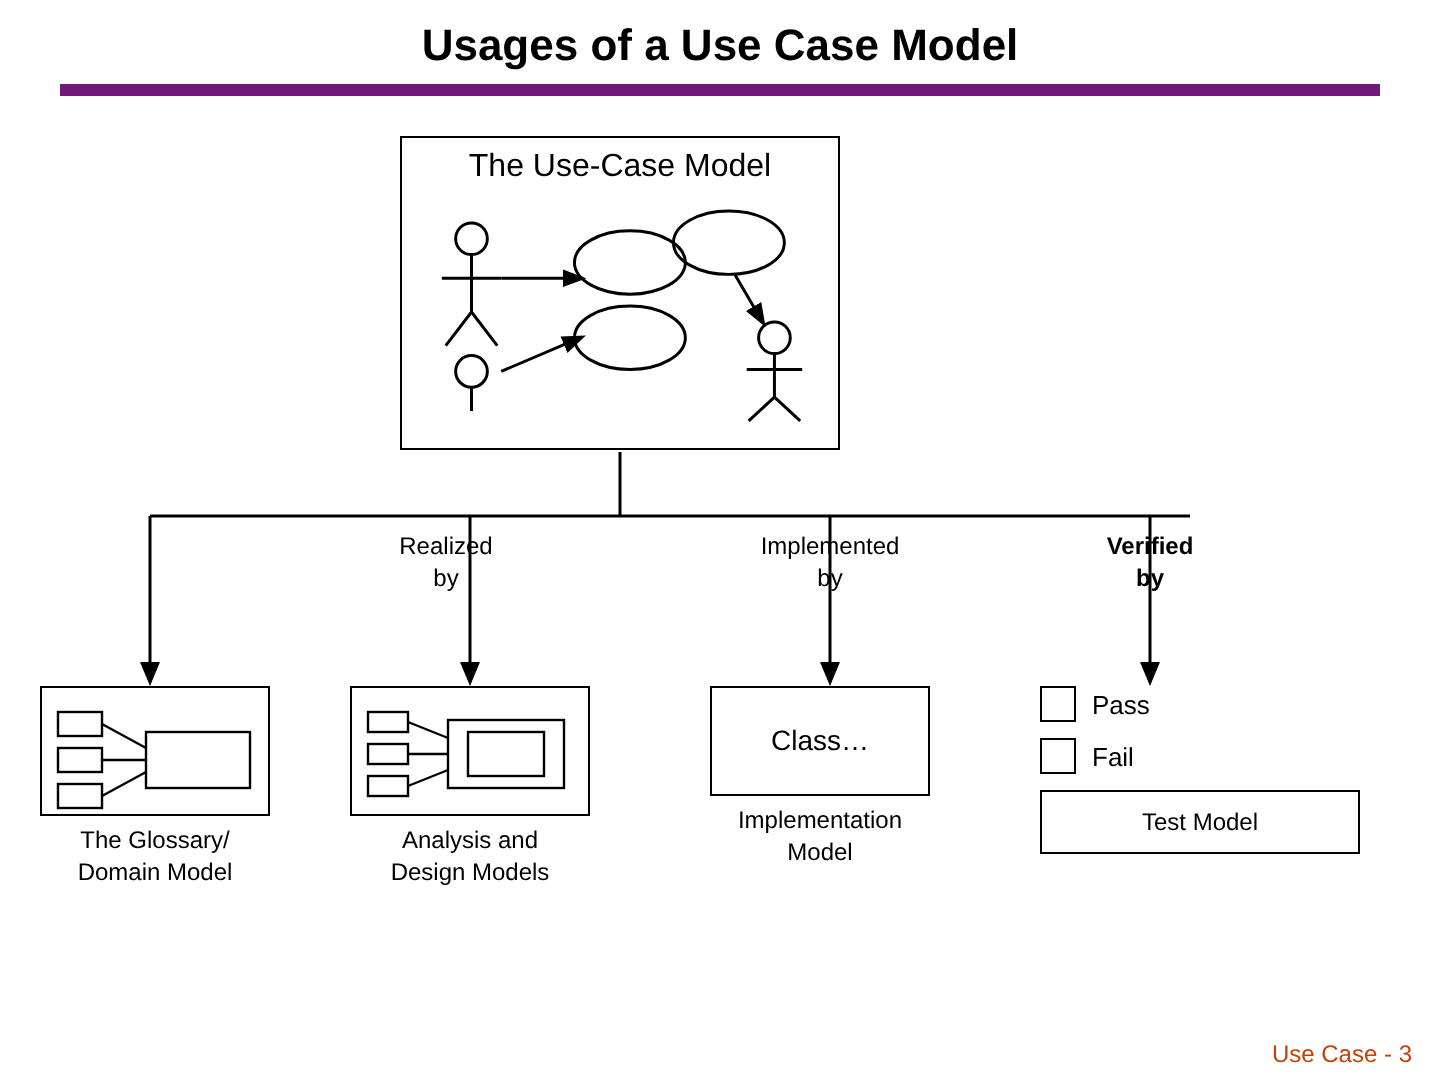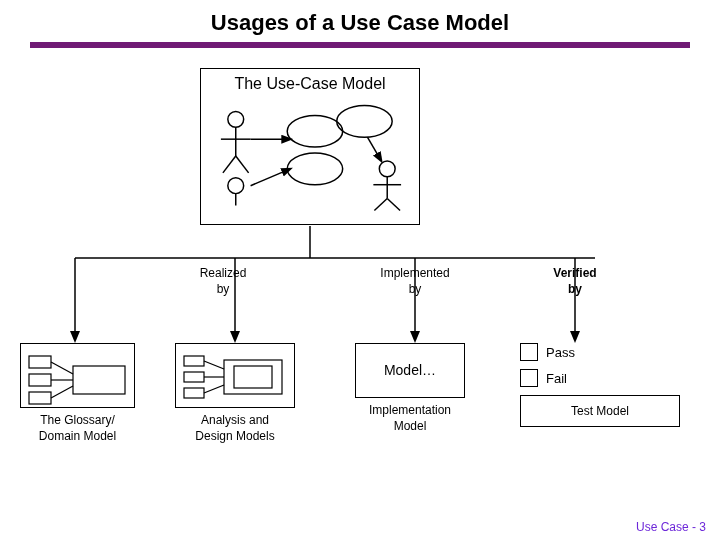--- a/index.html
+++ b/index.html
@@ -104,21 +104,21 @@
       display: inline-block;
       margin-right: 8px;
       flex-shrink: 0;
     }
 
     .page-number {
       position: absolute;
       bottom: 4px;
       right: 14px;
       font-size: 12px;
-      color: #6d28d9;
+      color: #c2410c;
     }
   </style>
 </head>
 <body>
 
 <div class="page-title">Usages of a Use Case Model</div>
 
 <div class="main-content">
 
   <svg class="connectors-svg">
@@ -220,21 +220,21 @@
       <line x1="28" y1="17" x2="48" y2="25" stroke="#000" stroke-width="1.2"></line>
       <line x1="28" y1="33" x2="48" y2="33" stroke="#000" stroke-width="1.2"></line>
       <line x1="28" y1="49" x2="48" y2="41" stroke="#000" stroke-width="1.2"></line>
     </svg>
   </div>
   <div class="box-label" style="top:365px; left:175px; width:120px;">
     Analysis and<br>Design Models
   </div>
 
   <div class="bottom-box" style="top:295px; left:355px; width:110px; height:55px; display:flex; align-items:center; justify-content:center; font-size:14px;">
-    <span>Model…</span>
+    <span>Class…</span>
   </div>
   <div class="box-label" style="top:355px; left:355px; width:110px;">
     Implementation<br>Model
   </div>
 
   <div class="test-model-group" style="top:295px; left:520px; width:160px;">
 
     <div class="pass-fail-item">
       <span class="checkbox-icon"></span>
       <span>Pass</span>

